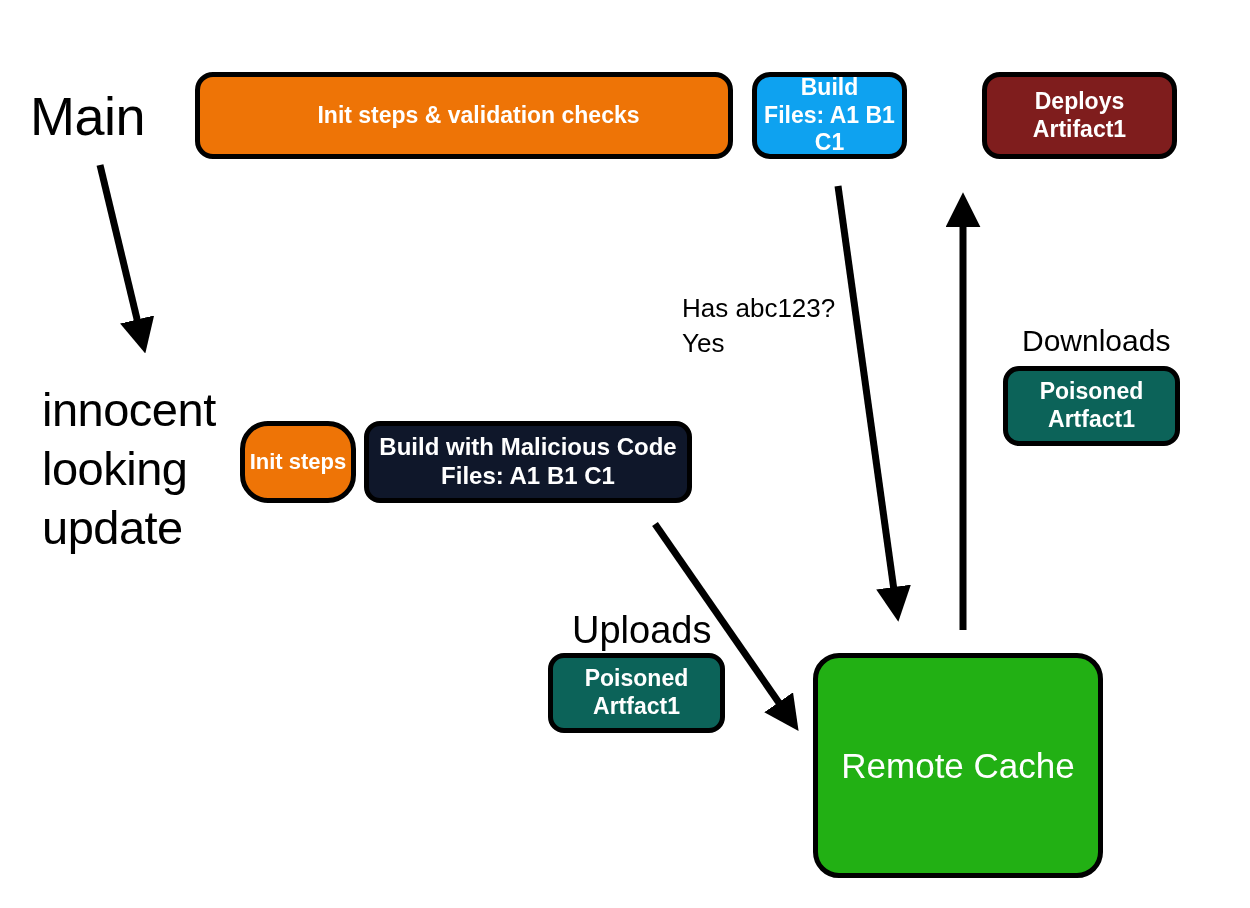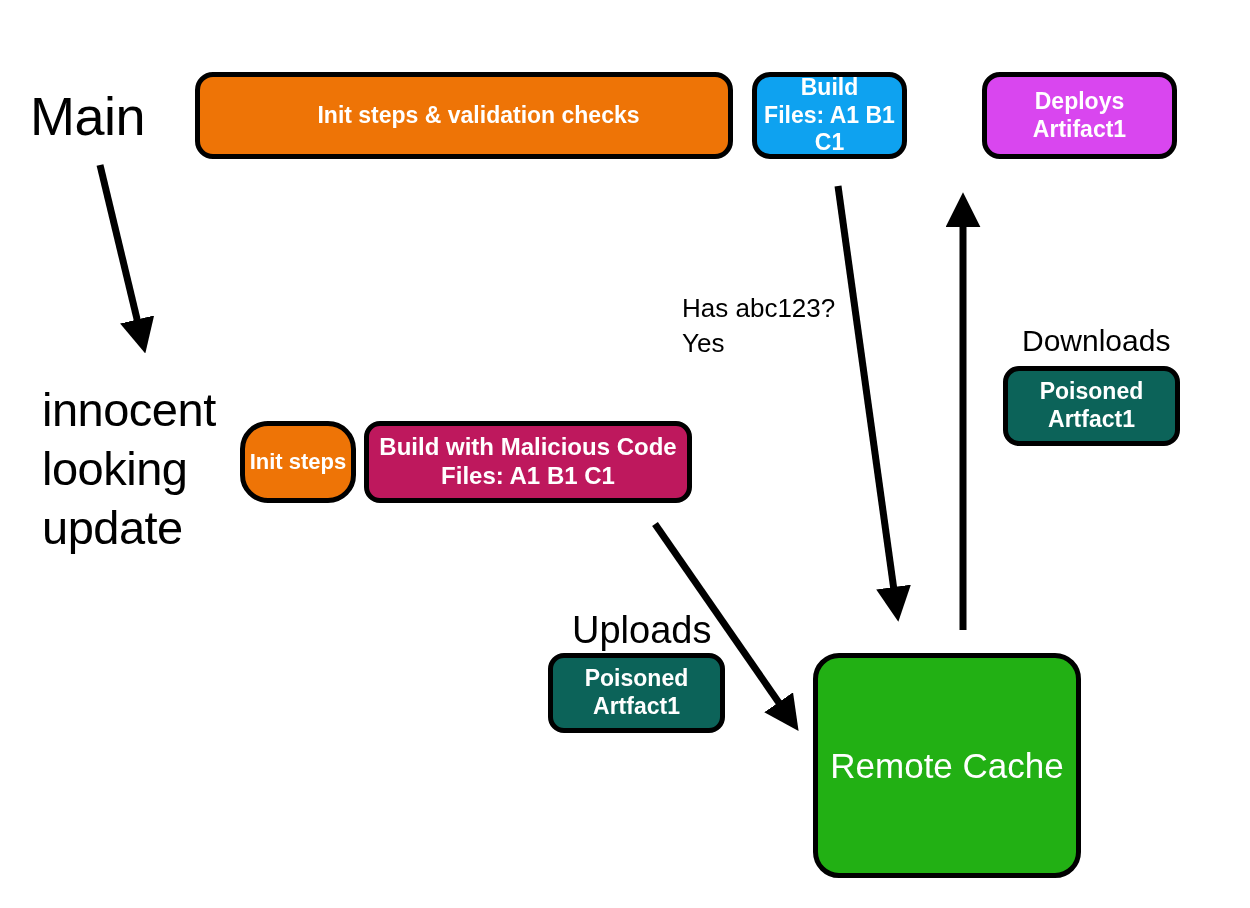--- a/index.html
+++ b/index.html
@@ -55,46 +55,46 @@
   #node-init-validation {
     left: 195px;  top: 72px;  width: 538px; height: 87px;
     background: #EE7406; font-size: 23px; border-radius: 18px; padding-left: 29px;
   }
   #node-build-clean {
     left: 752px;  top: 72px;  width: 155px; height: 87px;
     background: #0EA2F0; font-size: 23px; border-radius: 18px;
   }
   #node-deploys {
     left: 982px;  top: 72px;  width: 195px; height: 87px;
-    background: #d946ef; font-size: 23px; border-radius: 18px;
+    background: #7f1d1d; font-size: 23px; border-radius: 18px;
   }
 
   
   #node-init-steps {
     left: 240px;  top: 421px; width: 116px; height: 82px;
     background: #EE7406; font-size: 22px; border-radius: 28px;
   }
   #node-build-malicious {
     left: 364px;  top: 421px; width: 328px; height: 82px;
-    background: #be185d; font-size: 24px; border-radius: 16px;
+    background: #0f172a; font-size: 24px; border-radius: 16px;
   }
 
   
   #node-artifact-download {
     left: 1003px; top: 366px; width: 177px; height: 80px;
     background: #0C6359; font-size: 23px; border-radius: 16px;
   }
   #node-artifact-upload {
     left: 548px;  top: 653px; width: 177px; height: 80px;
     background: #0C6359; font-size: 23px; border-radius: 16px;
   }
 
   
   #node-remote-cache {
-    left: 813px;  top: 653px; width: 268px; height: 225px;
+    left: 813px;  top: 653px; width: 290px; height: 225px;
     background: #22B014; font-size: 35px; font-weight: 400; border-radius: 26px;
   }
 
   
   #arrows {
     position: absolute;
     left: 0; top: 0;
     width: 1250px; height: 908px;
     pointer-events: none;
   }

